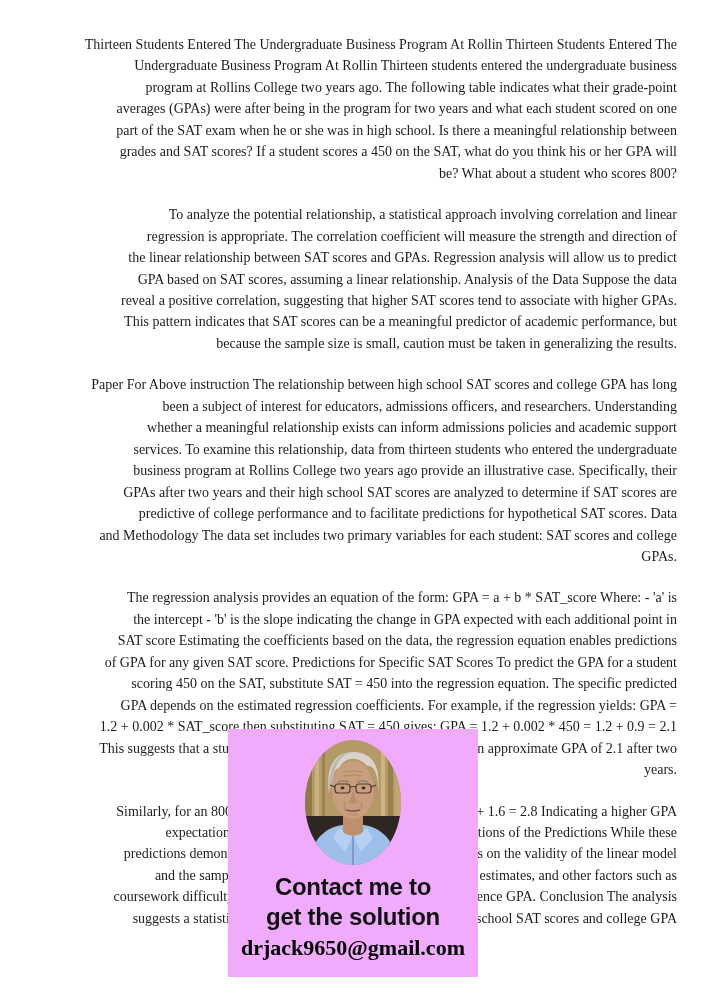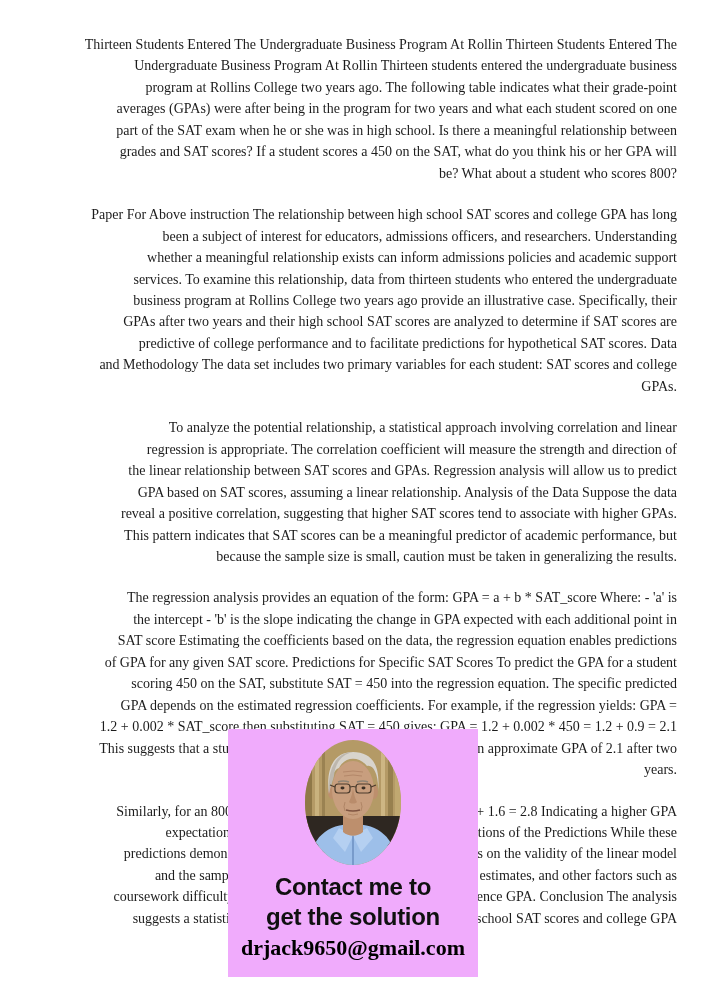--- a/index.html
+++ b/index.html
@@ -67,36 +67,36 @@
 <div class="stage">
 
   <div class="doc">
     <p class="para">Thirteen Students Entered The Undergraduate Business Program At Rollin Thirteen Students Entered The
 Undergraduate Business Program At Rollin Thirteen students entered the undergraduate business
 program at Rollins College two years ago. The following table indicates what their grade-point
 averages (GPAs) were after being in the program for two years and what each student scored on one
 part of the SAT exam when he or she was in high school. Is there a meaningful relationship between
 grades and SAT scores? If a student scores a 450 on the SAT, what do you think his or her GPA will
 be? What about a student who scores 800?</p>
+    <p class="para">To analyze the potential relationship, a statistical approach involving correlation and linear
+regression is appropriate. The correlation coefficient will measure the strength and direction of
+the linear relationship between SAT scores and GPAs. Regression analysis will allow us to predict
+GPA based on SAT scores, assuming a linear relationship. Analysis of the Data Suppose the data
+reveal a positive correlation, suggesting that higher SAT scores tend to associate with higher GPAs.
+This pattern indicates that SAT scores can be a meaningful predictor of academic performance, but
+because the sample size is small, caution must be taken in generalizing the results.</p>
     <p class="para">Paper For Above instruction The relationship between high school SAT scores and college GPA has long
 been a subject of interest for educators, admissions officers, and researchers. Understanding
 whether a meaningful relationship exists can inform admissions policies and academic support
 services. To examine this relationship, data from thirteen students who entered the undergraduate
 business program at Rollins College two years ago provide an illustrative case. Specifically, their
 GPAs after two years and their high school SAT scores are analyzed to determine if SAT scores are
 predictive of college performance and to facilitate predictions for hypothetical SAT scores. Data
 and Methodology The data set includes two primary variables for each student: SAT scores and college
 GPAs.</p>
-    <p class="para">To analyze the potential relationship, a statistical approach involving correlation and linear
-regression is appropriate. The correlation coefficient will measure the strength and direction of
-the linear relationship between SAT scores and GPAs. Regression analysis will allow us to predict
-GPA based on SAT scores, assuming a linear relationship. Analysis of the Data Suppose the data
-reveal a positive correlation, suggesting that higher SAT scores tend to associate with higher GPAs.
-This pattern indicates that SAT scores can be a meaningful predictor of academic performance, but
-because the sample size is small, caution must be taken in generalizing the results.</p>
     <p class="para">The regression analysis provides an equation of the form: GPA = a + b * SAT_score Where: - 'a' is
 the intercept - 'b' is the slope indicating the change in GPA expected with each additional point in
 SAT score Estimating the coefficients based on the data, the regression equation enables predictions
 of GPA for any given SAT score. Predictions for Specific SAT Scores To predict the GPA for a student
 scoring 450 on the SAT, substitute SAT = 450 into the regression equation. The specific predicted
 GPA depends on the estimated regression coefficients. For example, if the regression yields: GPA =
 1.2 + 0.002 * SAT_score then substituting SAT = 450 gives: GPA = 1.2 + 0.002 * 450 = 1.2 + 0.9 = 2.1
 This suggests that a student with an SAT score of 450 would have an approximate GPA of 2.1 after two
 years.</p>
     <p class="para">Similarly, for an 800 SAT score: GPA = 1.2 + 0.002 * 800 = 1.2 + 1.6 = 2.8 Indicating a higher GPA

